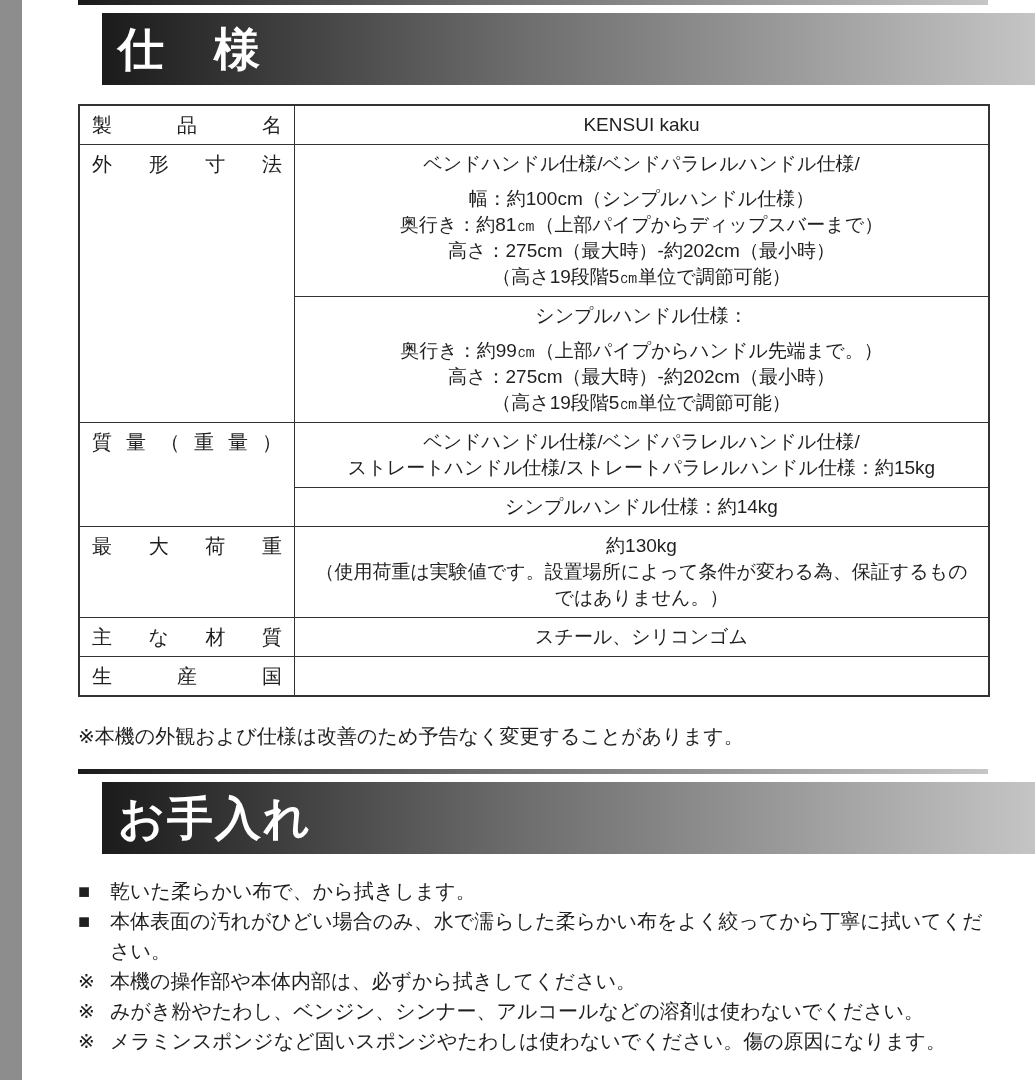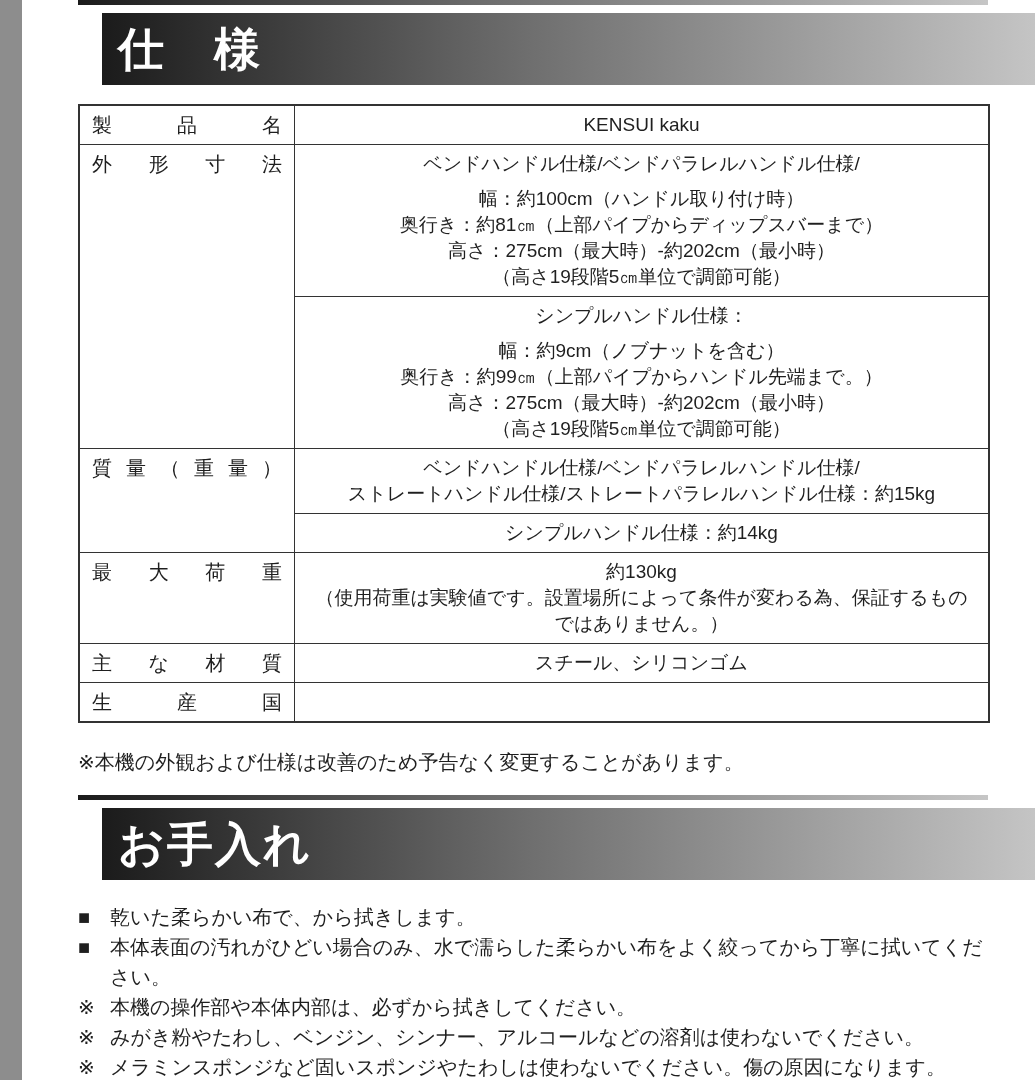--- a/index.html
+++ b/index.html
@@ -135,30 +135,29 @@
         <div class="t-label dist">
             <span>外</span>
             <span>形</span>
             <span>寸</span>
             <span>法</span>
           </div>
         <div class="t-value">
           <div class="sub-block">
             <div>ベンドハンドル仕様/ベンドパラレルハンドル仕様/</div>
             <div class="line-group">
-              <div>幅：約100cm（ハンドル取り付け時）</div>
+              <div>幅：約100cm（シンプルハンドル仕様）</div>
               <div>奥行き：約81㎝（上部パイプからディップスバーまで）</div>
               <div>高さ：275cm（最大時）-約202cm（最小時）</div>
               <div>（高さ19段階5㎝単位で調節可能）</div>
             </div>
           </div>
           <div class="sub-block">
             <div>シンプルハンドル仕様：</div>
             <div class="line-group">
-              <div>幅：約9cm（ノブナットを含む）</div>
               <div>奥行き：約99㎝（上部パイプからハンドル先端まで。）</div>
               <div>高さ：275cm（最大時）-約202cm（最小時）</div>
               <div>（高さ19段階5㎝単位で調節可能）</div>
             </div>
           </div>
         </div>
       </div>
 
       <div class="t-row">
         <div class="t-label dist">

